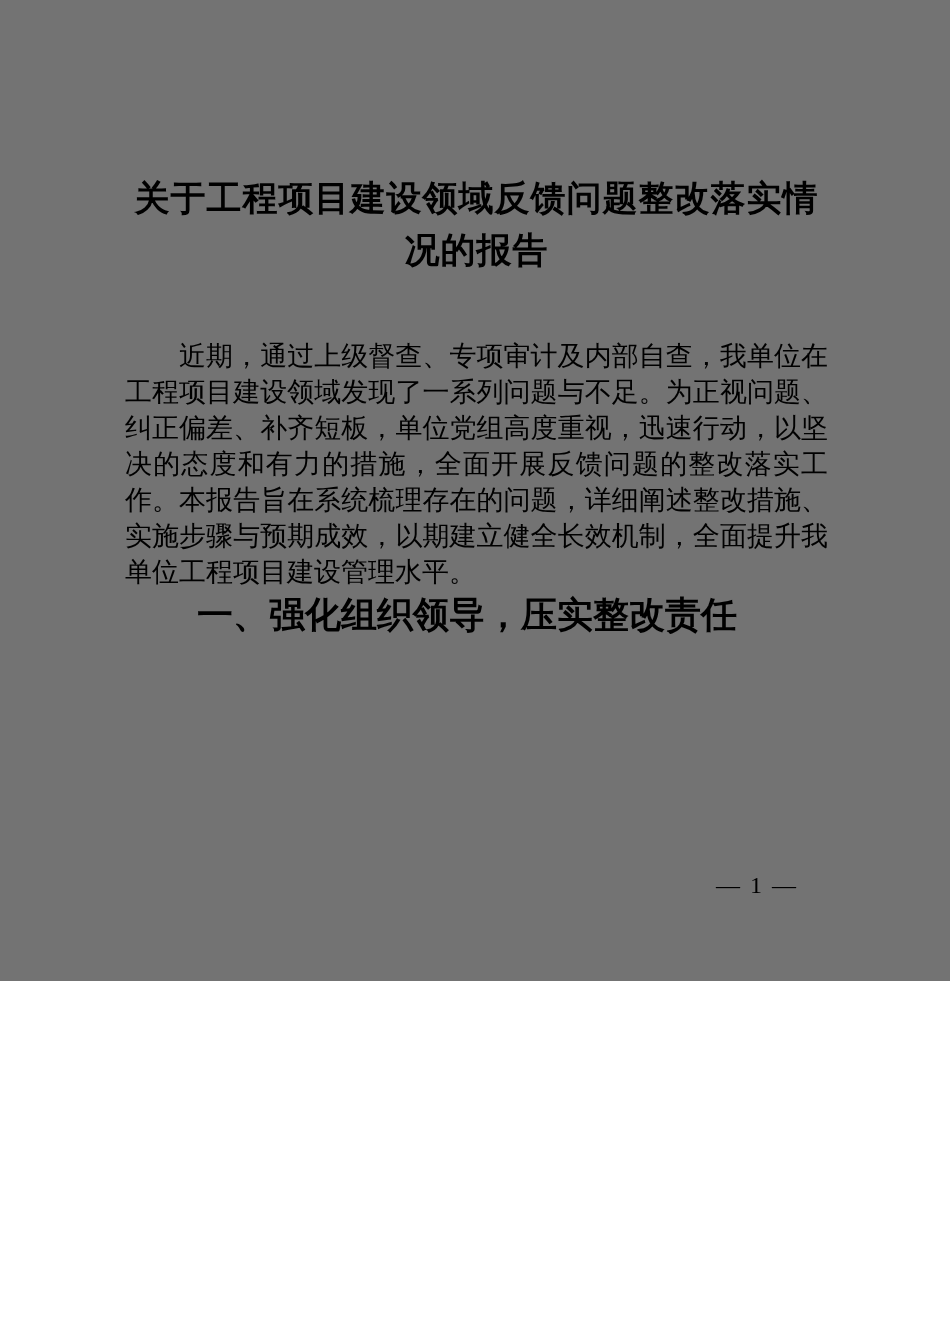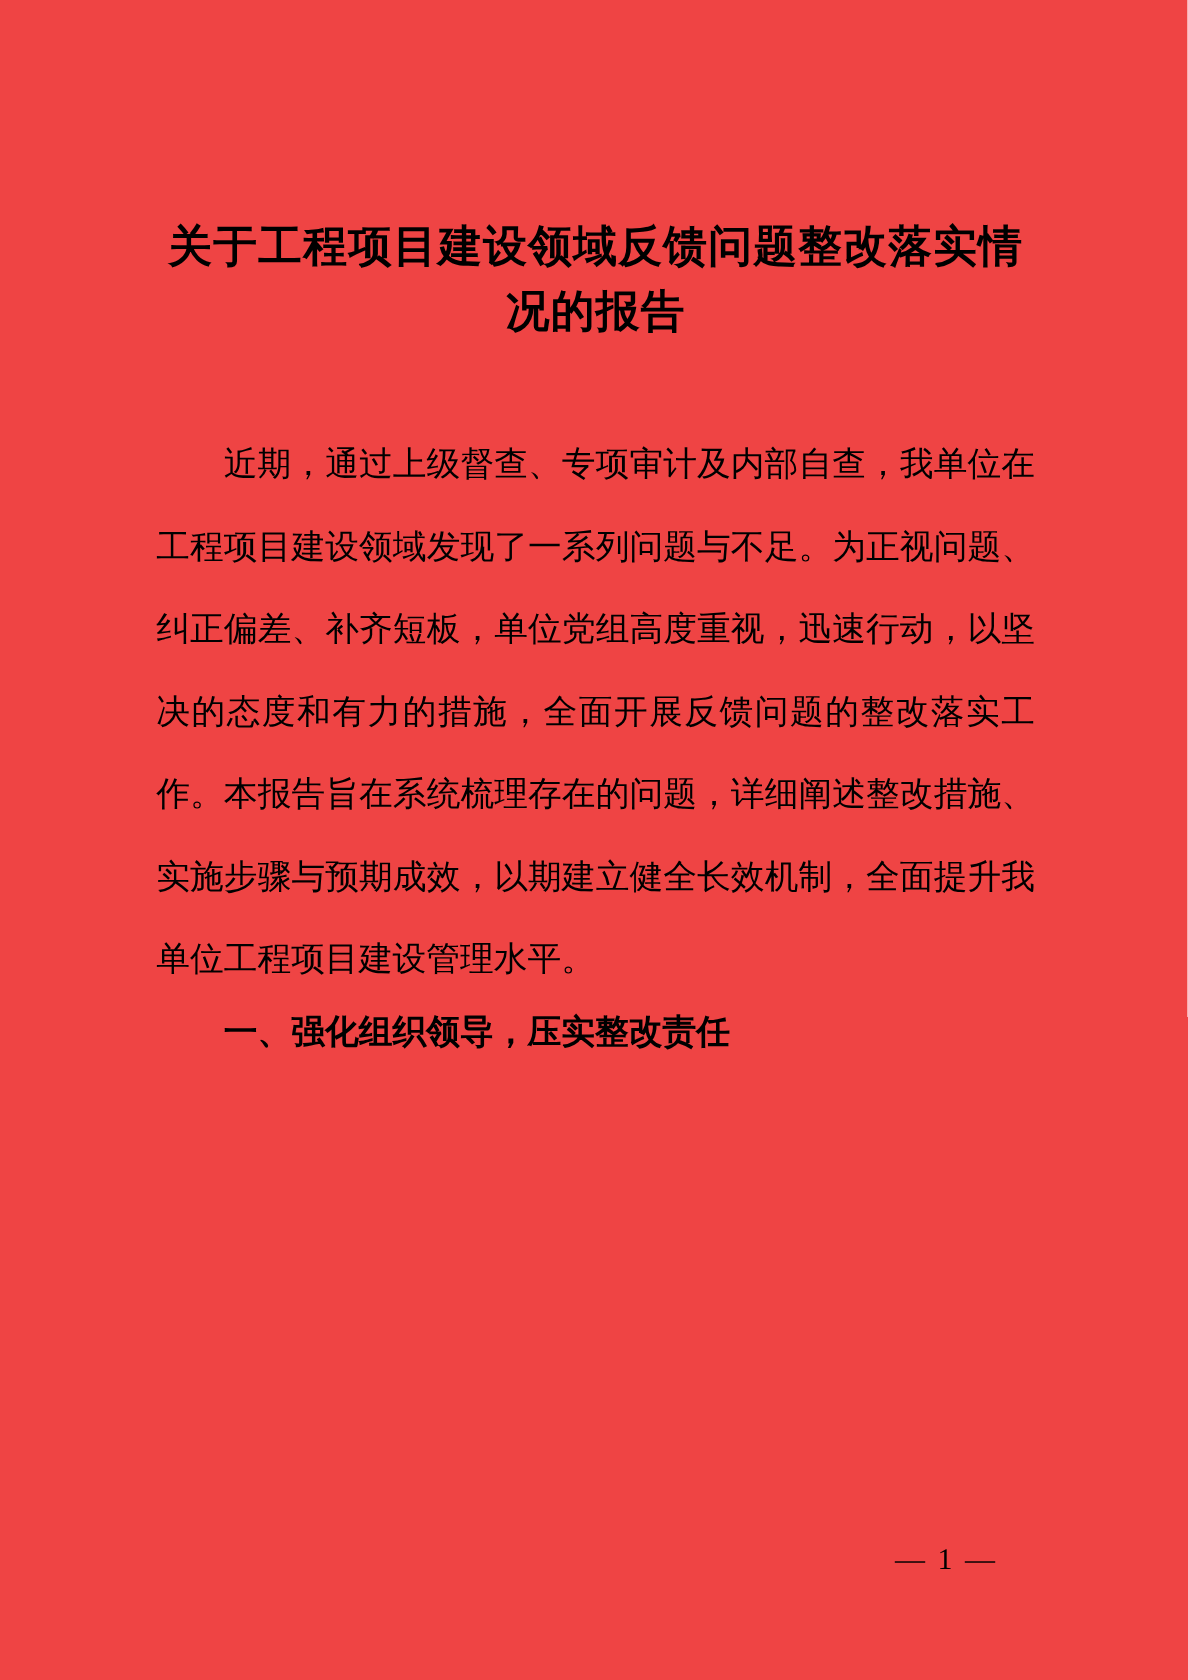--- a/index.html
+++ b/index.html
@@ -3,51 +3,51 @@
 <meta charset="utf-8">
 <style>
   html, body {
     margin: 0;
     padding: 0;
     background: #ffffff;
   }
   .page {
     position: relative;
     width: 950px;
-    height: 1344px;
+    height: 981px;
     margin: 0 auto;
-    background: #ef4444;
+    background: #737373;
     box-sizing: border-box;
     padding: 172px 122px 16px 125px;
     overflow: hidden;
     color: #000000;
   }
   .doc-title {
     font-family: "Liberation Sans", "DejaVu Sans", sans-serif;
     font-weight: 700;
     font-size: 35px;
     line-height: 52px;
     text-align: center;
     letter-spacing: 1px;
     margin: 0 0 62px 0;
     color: #000000;
   }
   .doc-para {
     font-family: "Liberation Serif", "DejaVu Serif", serif;
     font-size: 27px;
-    line-height: 66px;
+    line-height: 36px;
     text-align: justify;
     text-indent: 2em;
     margin: 0;
     color: #000000;
   }
   .doc-heading {
     font-family: "Liberation Sans", "DejaVu Sans", sans-serif;
     font-weight: 700;
-    font-size: 27px;
+    font-size: 36px;
     line-height: 50px;
     text-indent: 2em;
     text-align: justify;
     margin: 0;
     color: #000000;
   }
   .page-number {
     position: absolute;
     right: 152px;
     bottom: 82px;

